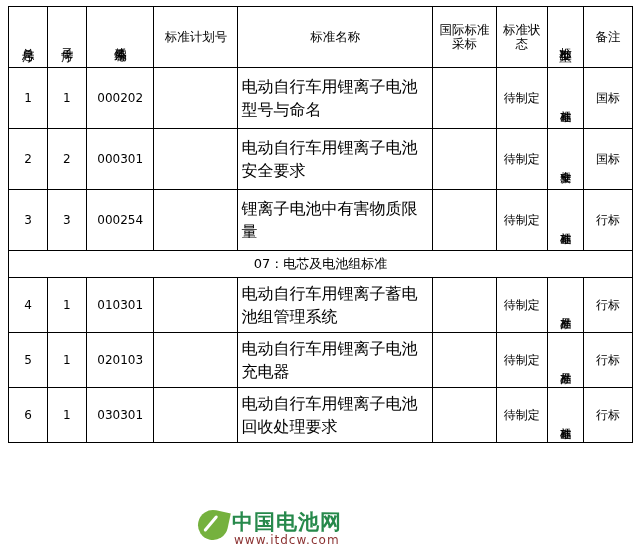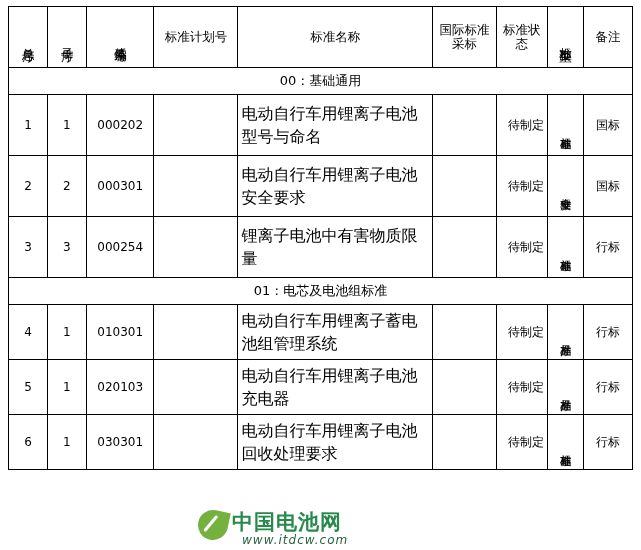--- a/index.html
+++ b/index.html
@@ -57,21 +57,21 @@
   .group-row td {
     text-align: center;
     font-weight: bold;
     font-size: 13px;
     height: 22px;
     padding: 3px 0;
   }
   .c-num { text-align: center; }
   .c-code { text-align: center; font-size: 12px; margin-top: 24px; }
   .c-name { text-align: left; font-size: 16px; line-height: 1.45; padding-left: 6px; }
-  .c-status { text-align: right; font-size: 12px; margin-top: 14px; }
+  .c-status { text-align: center; font-size: 12px; margin-top: 14px; }
   .c-type { text-align: center; font-size: 11px; padding: 2px 0; }
   .c-remark { text-align: center; font-size: 12px; }
   .c-plan, .c-intl { text-align: center; font-size: 12px; }
   .type-v {
     writing-mode: vertical-rl;
     text-orientation: upright;
     letter-spacing: 0px;
     line-height: 1;
     display: inline-block;
     font-size: 11px;
@@ -120,26 +120,25 @@
     left: 34px;
     top: 0px;
     font-size: 21px;
     font-weight: bold;
     color: #15803d;
     letter-spacing: 1px;
     font-family: "DejaVu Sans", "Liberation Sans", sans-serif;
   }
   .wm-url {
     position: absolute;
-    left: 44px;
+    left: 36px;
     top: 25px;
     font-size: 12px;
-    color: #14532d;
+    color: #7f1d1d;
     letter-spacing: 1px;
-    font-style: italic;
   }
 </style>
 </head>
 <body>
 
 <div class="sheet">
   <table class="std-table">
     <colgroup>
       <col style="width:38px">
       <col style="width:38px">
@@ -169,23 +168,20 @@
             <span class="hdr-wrap">标准状态</span>
           </td>
         <td><span class="vtext">标准类型</span></td>
         <td>
             <span class="hdr-wrap">备注</span>
           </td>
       </tr>
     </thead>
     <tbody>
 
-      <tr class="group-row">
-        <td colspan="9">00：基础通用</td>
-      </tr>
       <tr class="row-tall">
         <td class="c-num">1</td>
         <td class="c-num">1</td>
         <td class="c-code">000202</td>
         <td class="c-plan"></td>
         <td class="c-name">电动自行车用锂离子电池型号与命名</td>
         <td class="c-intl"></td>
         <td class="c-status">待制定</td>
         <td class="c-type"><span class="type-v">基础标准</span></td>
         <td class="c-remark">国标</td>
@@ -207,21 +203,21 @@
         <td class="c-code">000254</td>
         <td class="c-plan"></td>
         <td class="c-name">锂离子电池中有害物质限量</td>
         <td class="c-intl"></td>
         <td class="c-status">待制定</td>
         <td class="c-type"><span class="type-v">基础标准</span></td>
         <td class="c-remark">行标</td>
       </tr>
 
       <tr class="group-row">
-        <td colspan="9">01：电芯及电池组标准</td>
+        <td colspan="9">07：电芯及电池组标准</td>
       </tr>
       <tr class="row-mid">
         <td class="c-num">4</td>
         <td class="c-num">1</td>
         <td class="c-code">010301</td>
         <td class="c-plan"></td>
         <td class="c-name">电动自行车用锂离子蓄电池组管理系统</td>
         <td class="c-intl"></td>
         <td class="c-status">待制定</td>
         <td class="c-type"><span class="type-v">产品标准</span></td>

